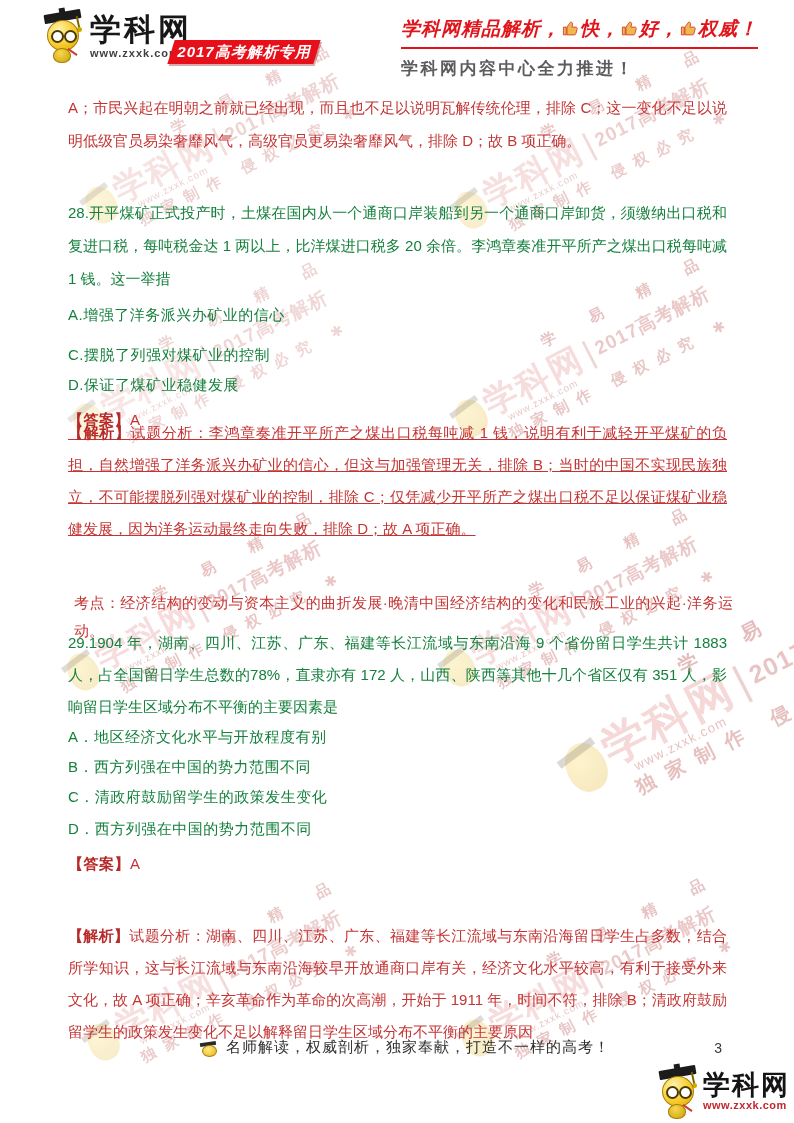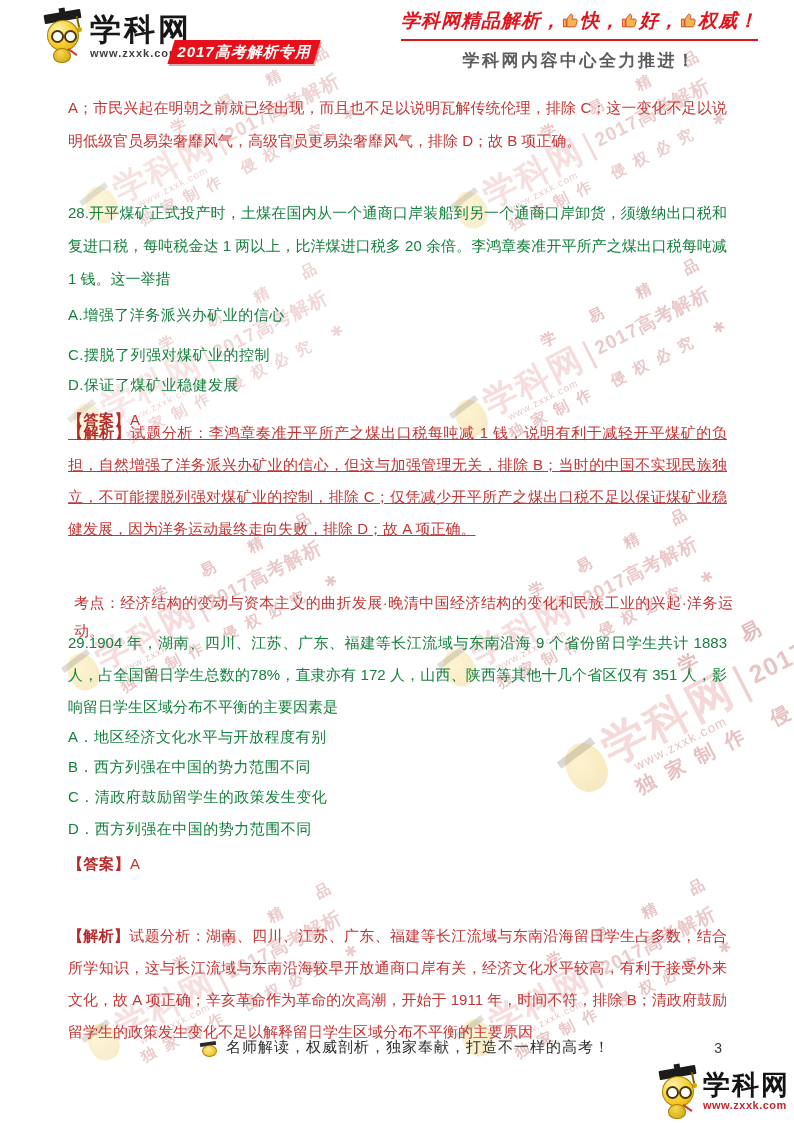--- a/index.html
+++ b/index.html
@@ -12,21 +12,21 @@
   .hdr-logo { position:absolute; left:44px; top:8px; display:flex; align-items:flex-start; }
   .logo-text { margin-left:6px; margin-top:6px; }
   .brand-big { font-size:31px; font-weight:bold; color:#171717; letter-spacing:3px; line-height:32px; }
   .brand-url { font-size:11px; font-weight:bold; color:#3f3f3f; letter-spacing:1px; margin-top:1px; }
 
   .banner { position:absolute; left:171px; top:40px; width:146px; height:24px;
     background:#e60f1a; transform:skewX(-17deg); box-shadow:2px 2px 0 rgba(150,10,10,.35); }
   .banner span { display:block; transform:skewX(17deg); color:#fff; font-weight:bold; font-style:italic;
     font-size:15px; line-height:24px; text-align:center; letter-spacing:1px; }
 
-  .slogan { position:absolute; right:36px; top:8px; text-align:center; }
+  .slogan { position:absolute; right:36px; top:16px; text-align:left; }
   .slogan-1 { display:inline-block; color:#e0151c; font-weight:800; font-style:italic; font-size:19px;
     letter-spacing:1px; border-bottom:2px solid #e0151c; padding-bottom:5px; white-space:nowrap; }
   .thumb { vertical-align:-2px; margin:0 1px; }
   .slogan-2 { margin-top:8px; color:#5c5c5c; font-weight:bold; font-size:17px; letter-spacing:2.5px; }
 
   
   .mascot { position:relative; width:40px; height:54px; flex:0 0 auto; }
   .mascot .head { position:absolute; top:12px; left:3px; width:30px; height:29px; border-radius:50%;
     background:radial-gradient(circle at 35% 30%, #fff3b0 0%, #f8cc2e 55%, #e0a400 100%);
     border:1px solid #a87f00; }

